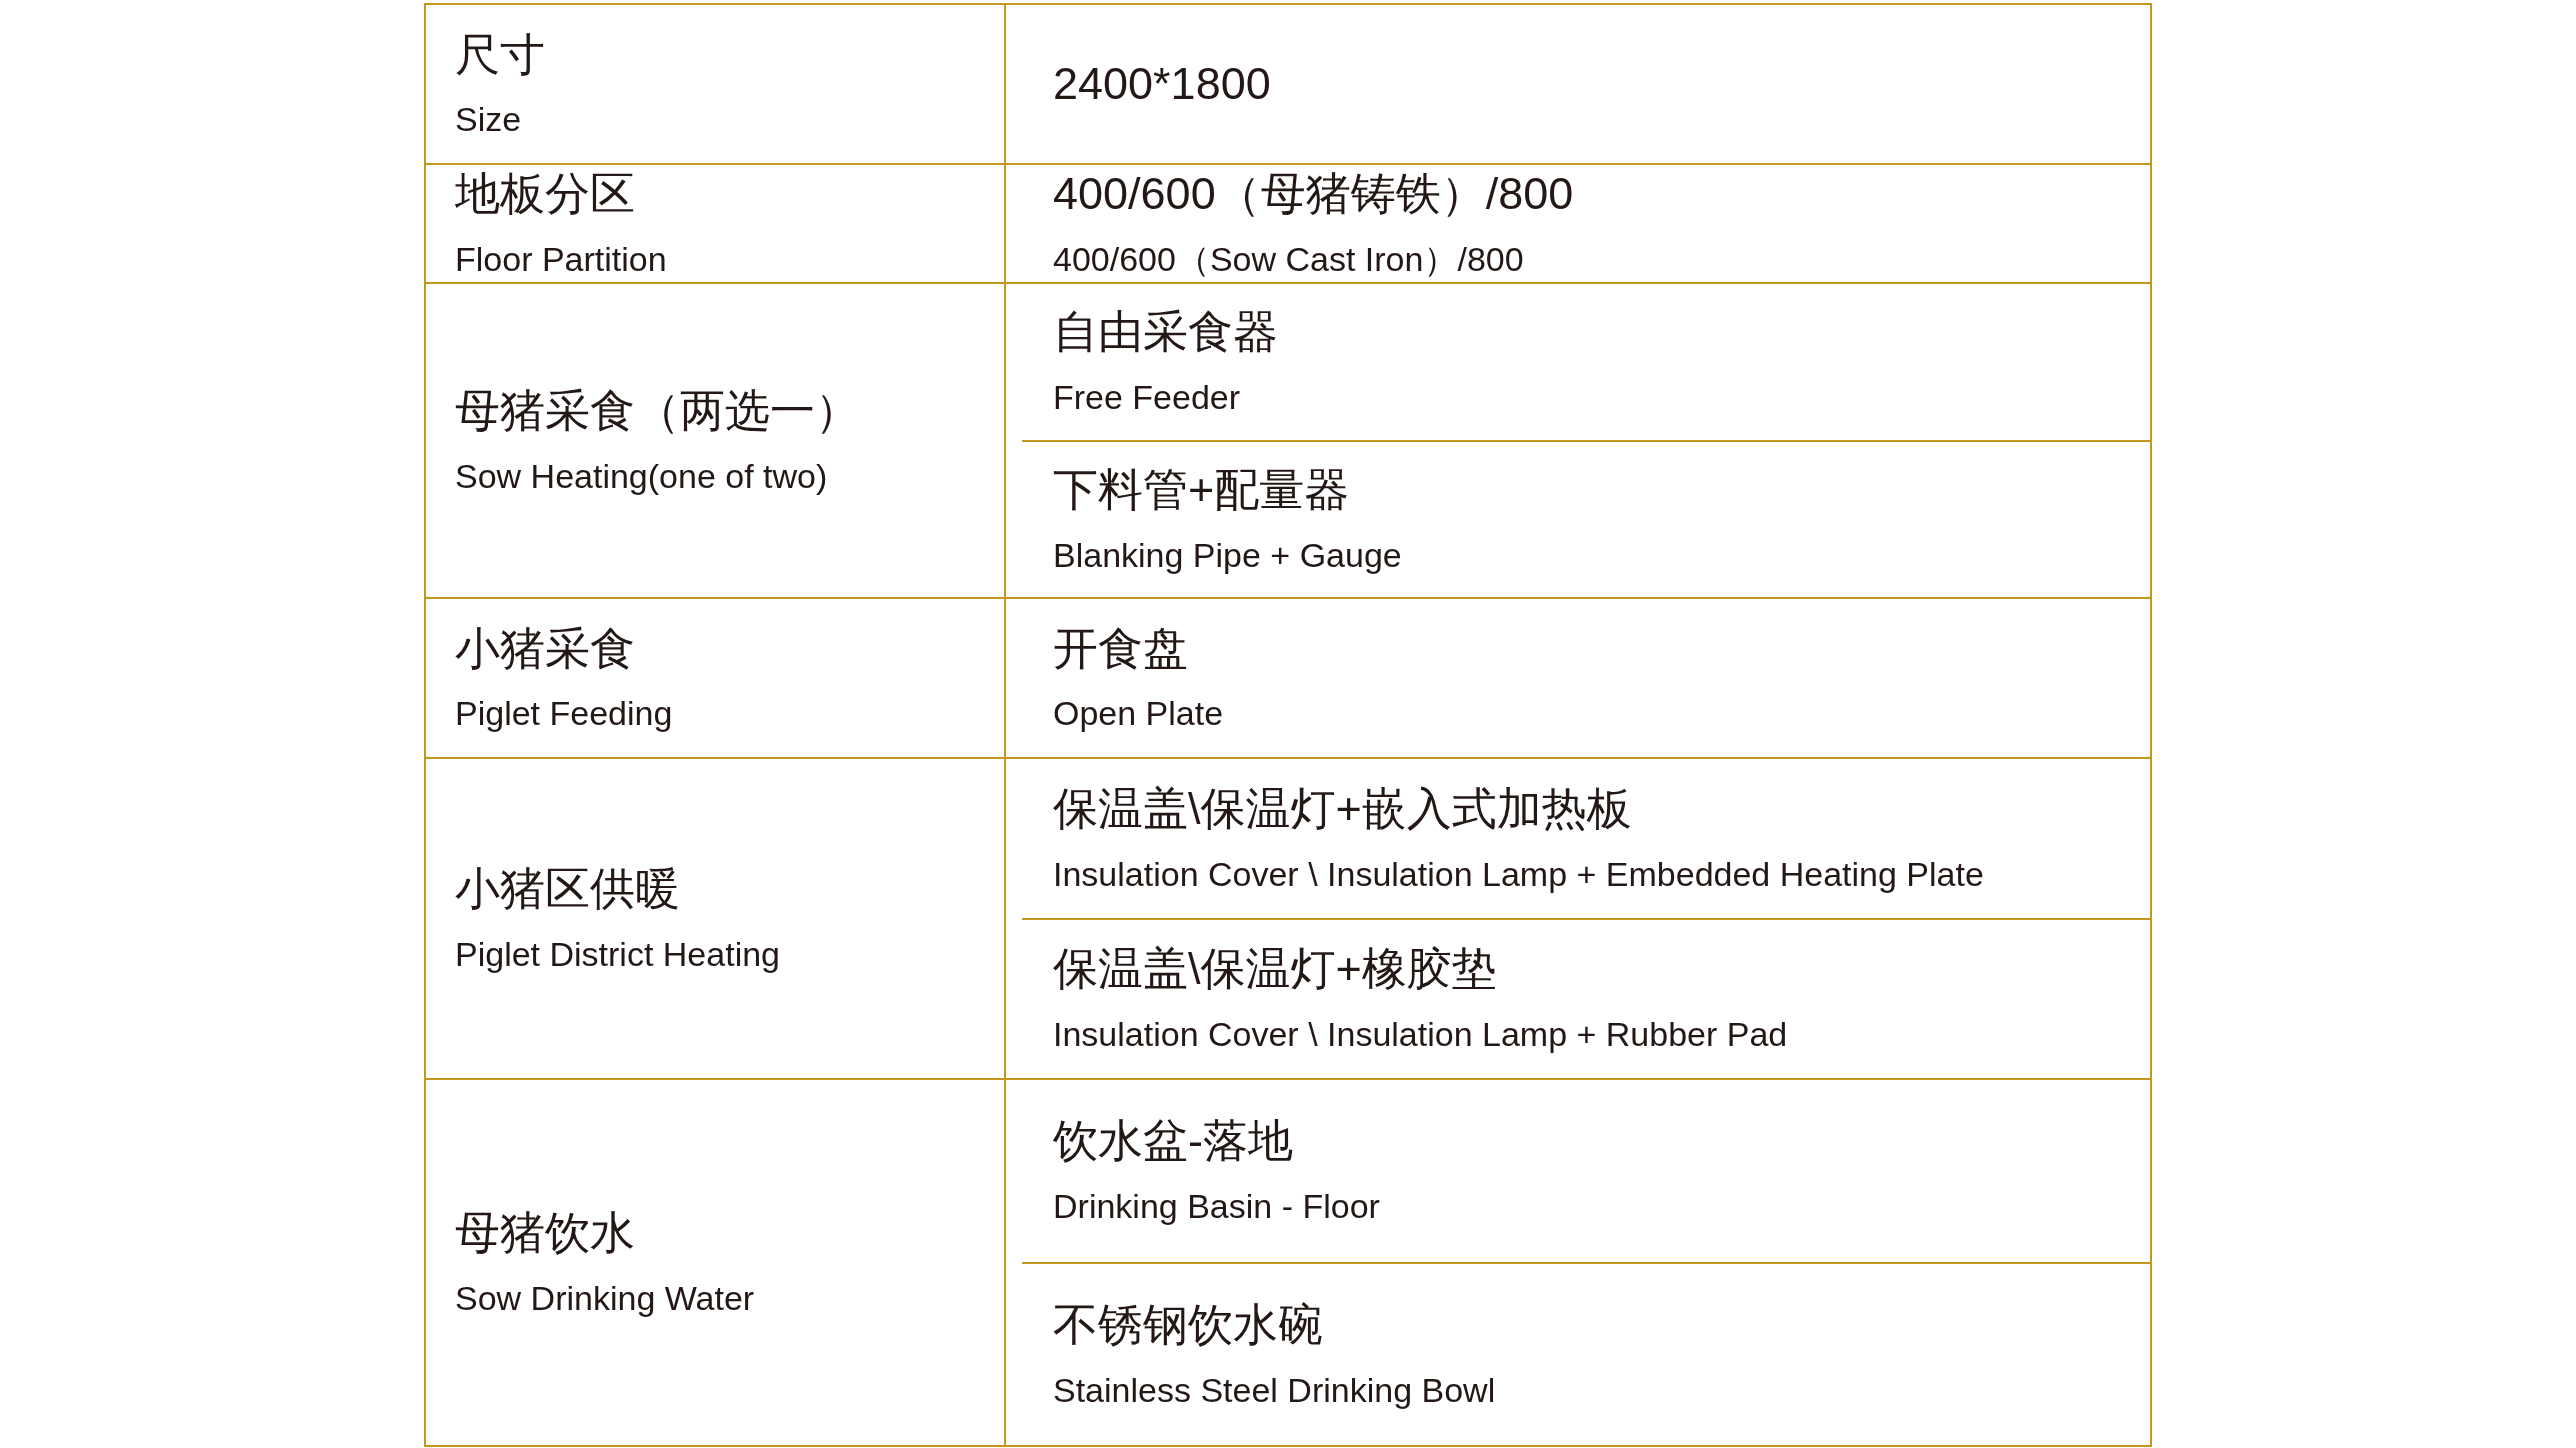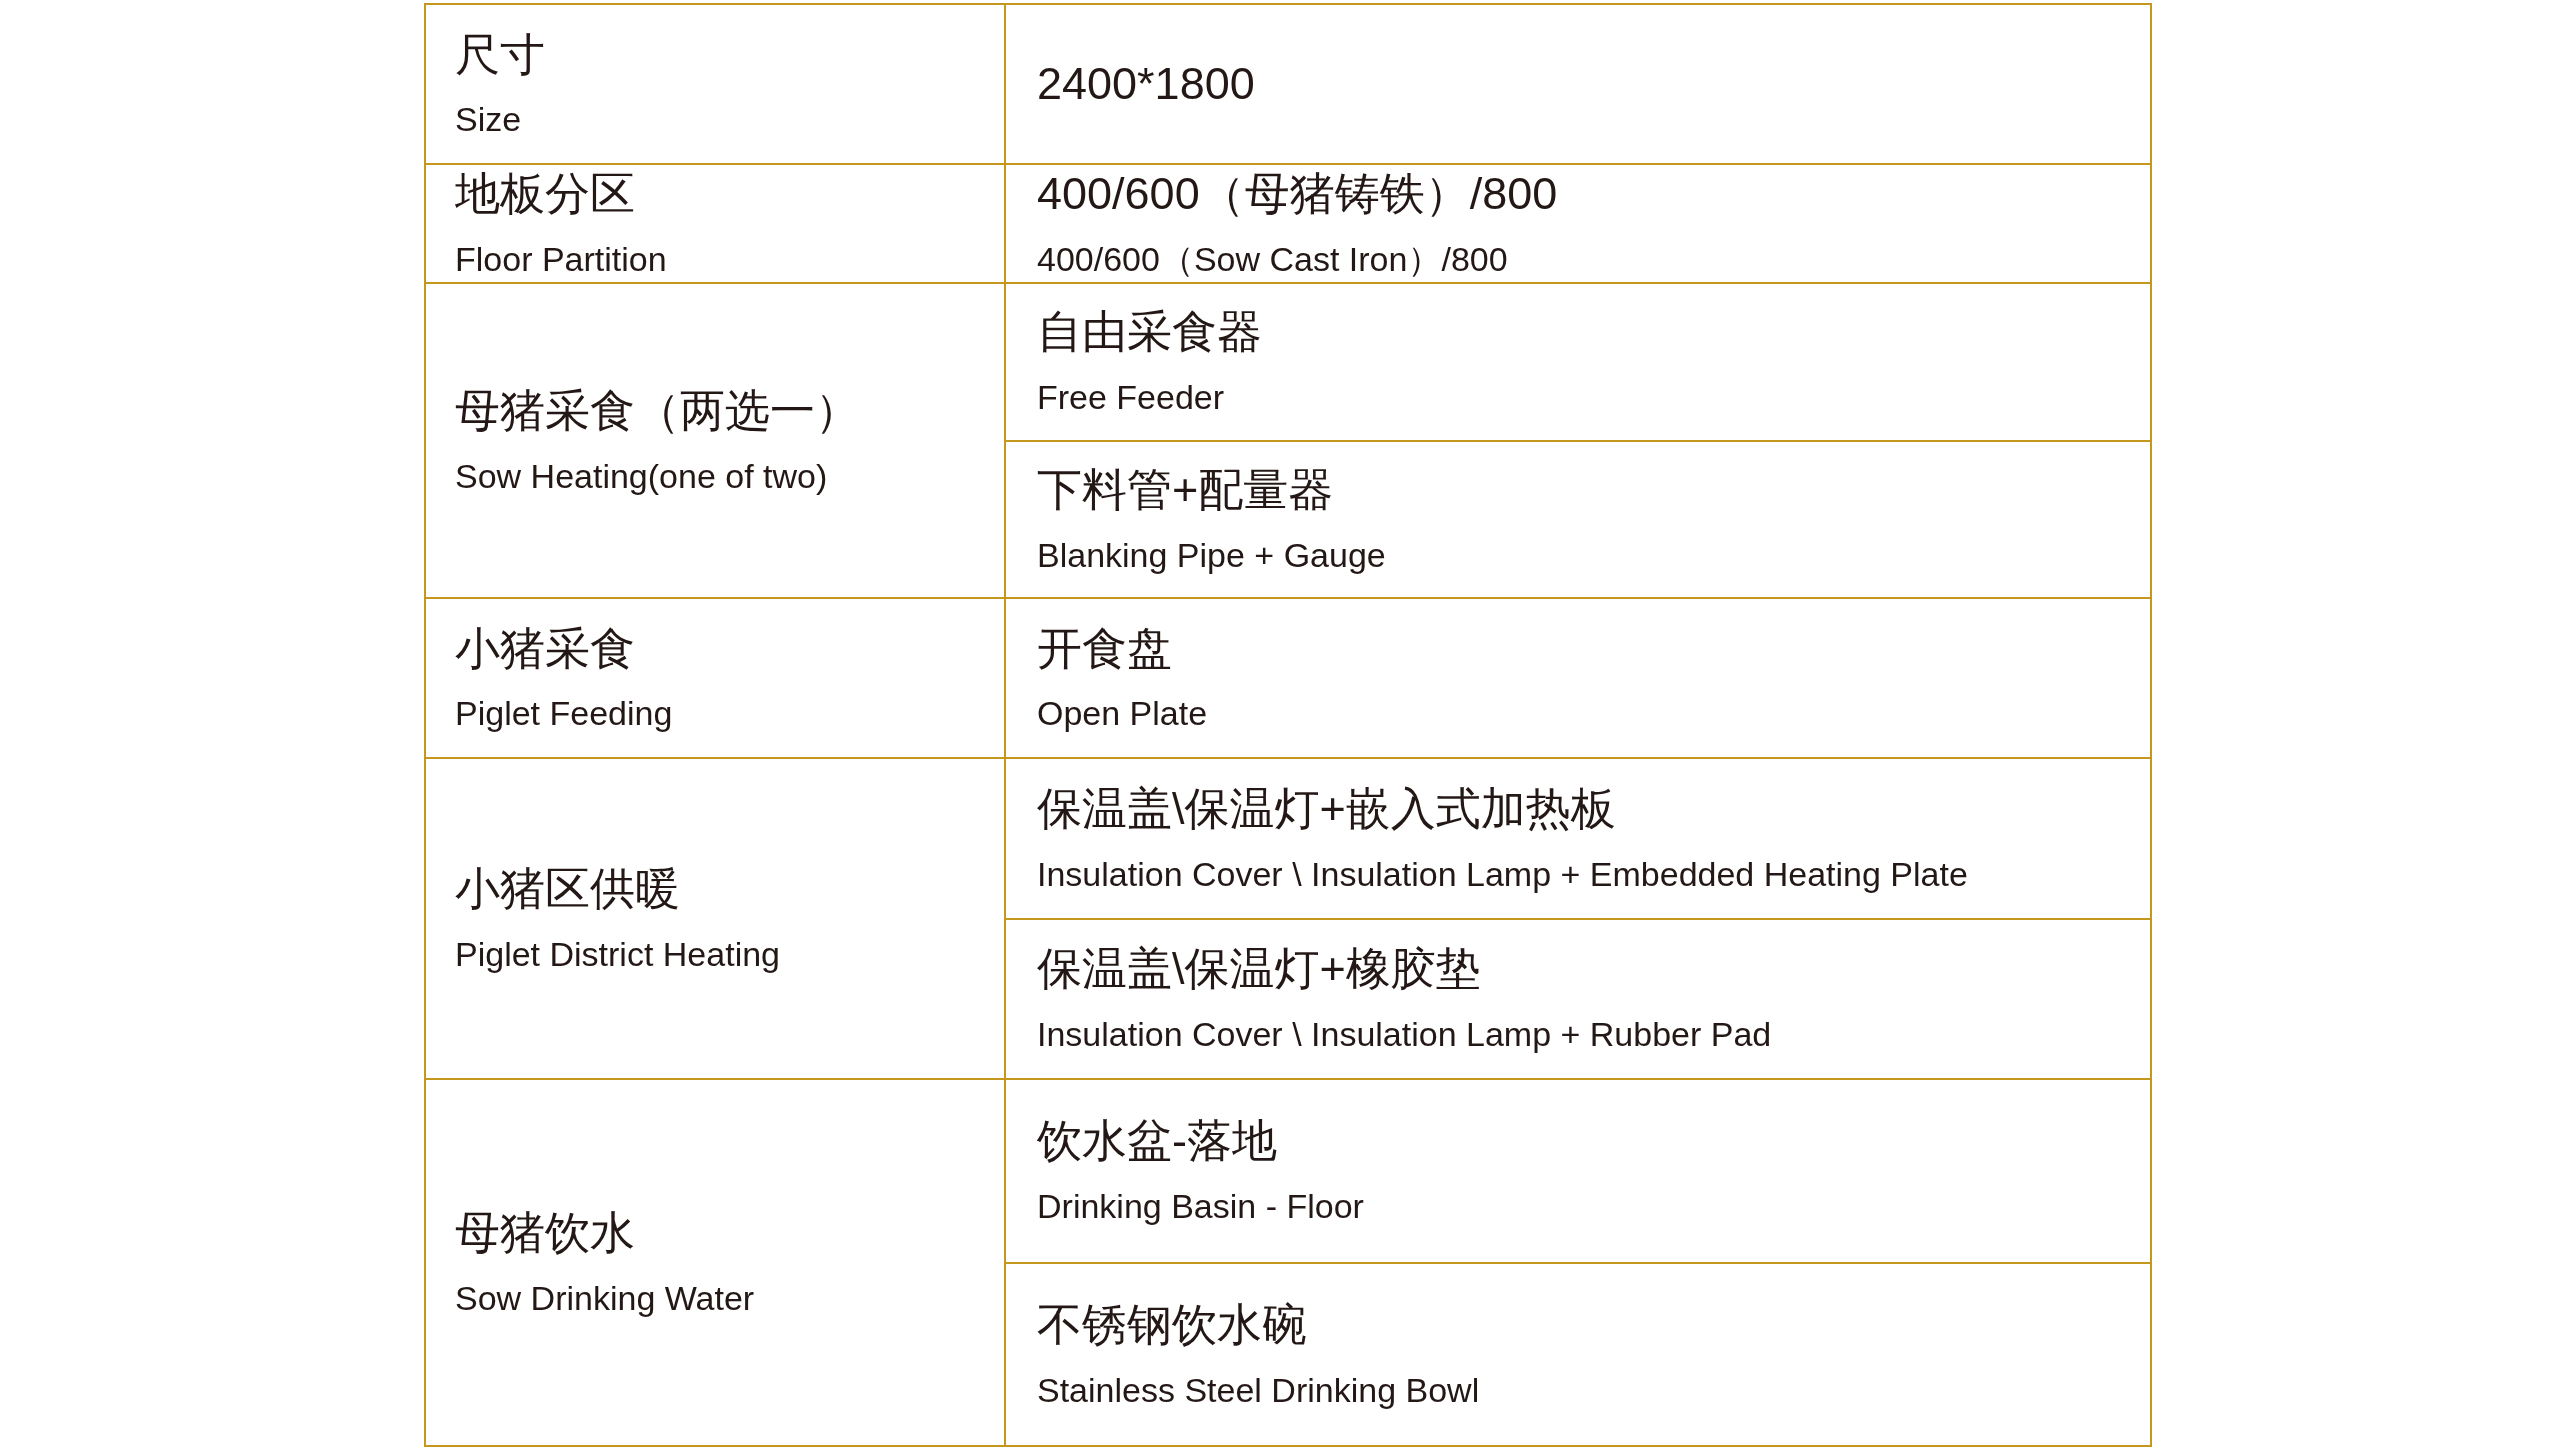--- a/index.html
+++ b/index.html
@@ -47,20 +47,21 @@
     justify-content: center;
     padding-left: 29px;
     padding-right: 15.5px;
   }
   .value-col {
     flex: 1;
     border-left: 2.3px solid #C6971D;
     display: flex;
     flex-direction: column;
     min-width: 0;
+    padding-left: 16px;
   }
   .value-cell {
     flex: 1;
     display: flex;
     flex-direction: column;
     justify-content: center;
     padding-left: 31px;
     padding-right: 15.5px;
     min-height: 0;
   }

